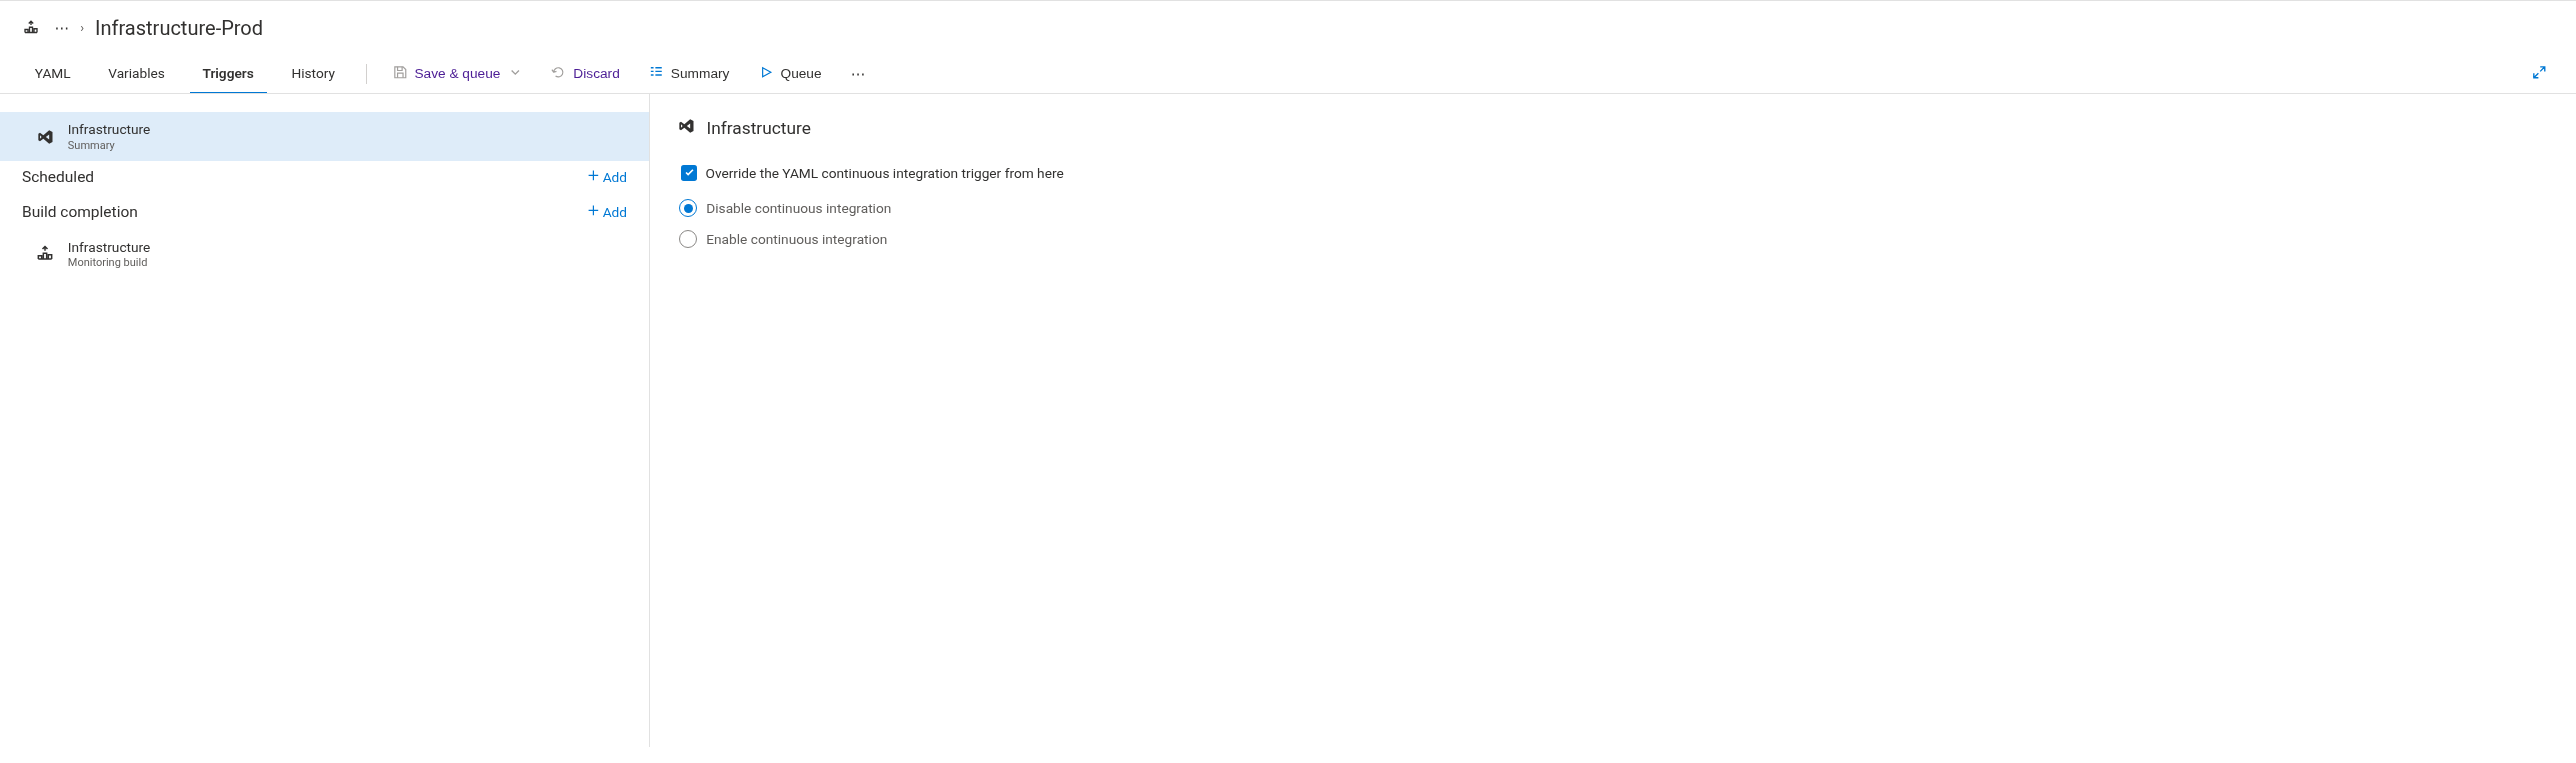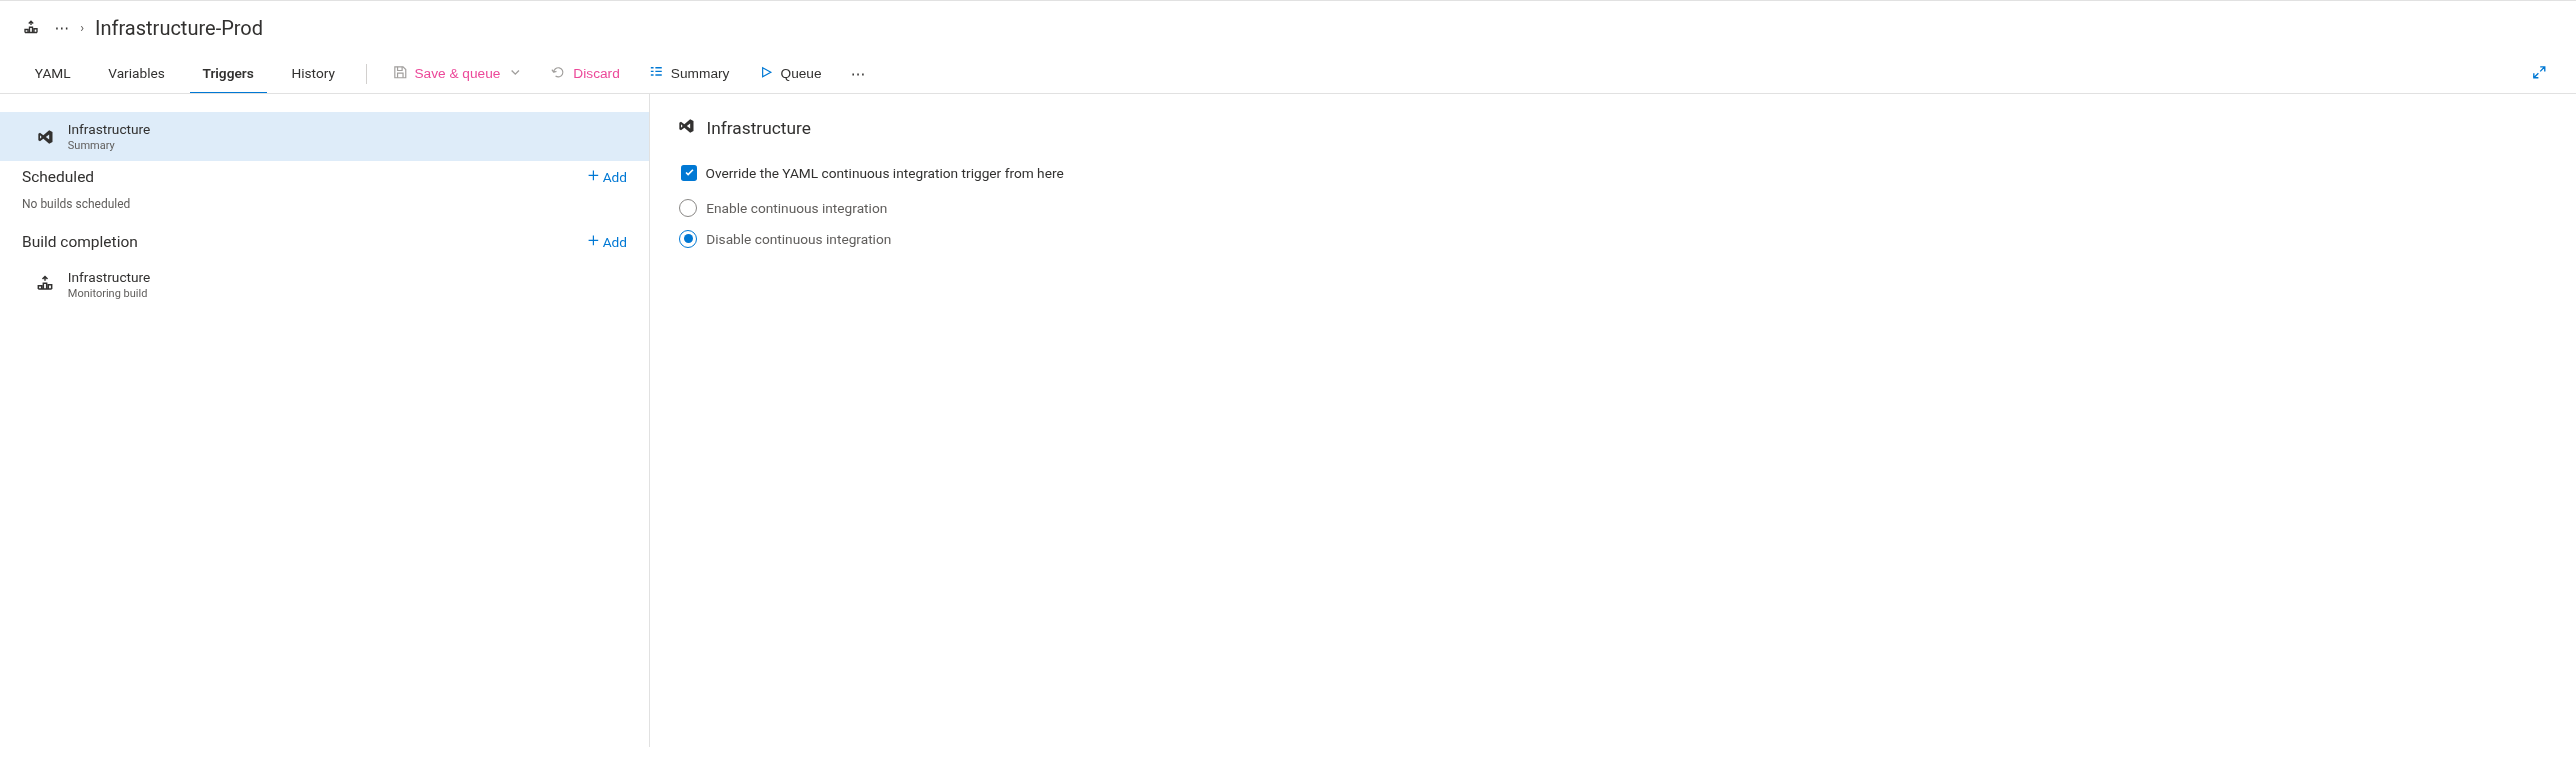--- a/index.html
+++ b/index.html
@@ -78,21 +78,21 @@
       align-items: center;
       gap: 7.3px;
       padding: 5.5px 7.3px;
       cursor: pointer;
       font-size: 13.7px;
       color: #323130;
       background: none;
       border: none;
     }
     .toolbar-btn.disabled {
-      color: #ec4899;
+      color: #4c1d95;
       cursor: default;
     }
     .toolbar-btn svg {
       width: 14.6px;
       height: 14.6px;
     }
     .toolbar-more {
       padding: 5.5px 7.3px;
       cursor: pointer;
       font-size: 14.6px;
@@ -336,21 +336,20 @@
       <span class="section-title">Scheduled</span>
       <span class="add-link">
         <span>
           <svg width="12.8" height="12.8" viewBox="0 0 16 16" fill="none" stroke="#0078d4" stroke-width="1.5">
               <path d="M8 2v12M2 8h12"></path>
             </svg>
         </span>
         <span>Add</span>
       </span>
     </div>
-    <div class="empty-msg">No builds scheduled</div>
 
     <div class="section-header-row">
       <span class="section-title">Build completion</span>
       <span class="add-link">
         <span>
           <svg width="12.8" height="12.8" viewBox="0 0 16 16" fill="none" stroke="#0078d4" stroke-width="1.5">
               <path d="M8 2v12M2 8h12"></path>
             </svg>
         </span>
         <span>Add</span>
@@ -383,22 +382,22 @@
     <div class="checkbox-row">
       <span class="checkbox">
         <svg viewBox="0 0 16 16" fill="none" stroke="#fff" stroke-width="2.5">
             <path d="M3 8l3 3 7-7"></path>
           </svg>
       </span>
       <span class="checkbox-label">Override the YAML continuous integration trigger from here</span>
     </div>
 
     <div class="radio-row">
+      <span class="radio selected"></span>
+      <span class="radio-label">Disable continuous integration</span>
+    </div>
+    <div class="radio-row">
       <span class="radio"></span>
       <span class="radio-label">Enable continuous integration</span>
     </div>
-    <div class="radio-row">
-      <span class="radio selected"></span>
-      <span class="radio-label">Disable continuous integration</span>
-    </div>
   </div>
 </div>
 
 
 </body></html>

